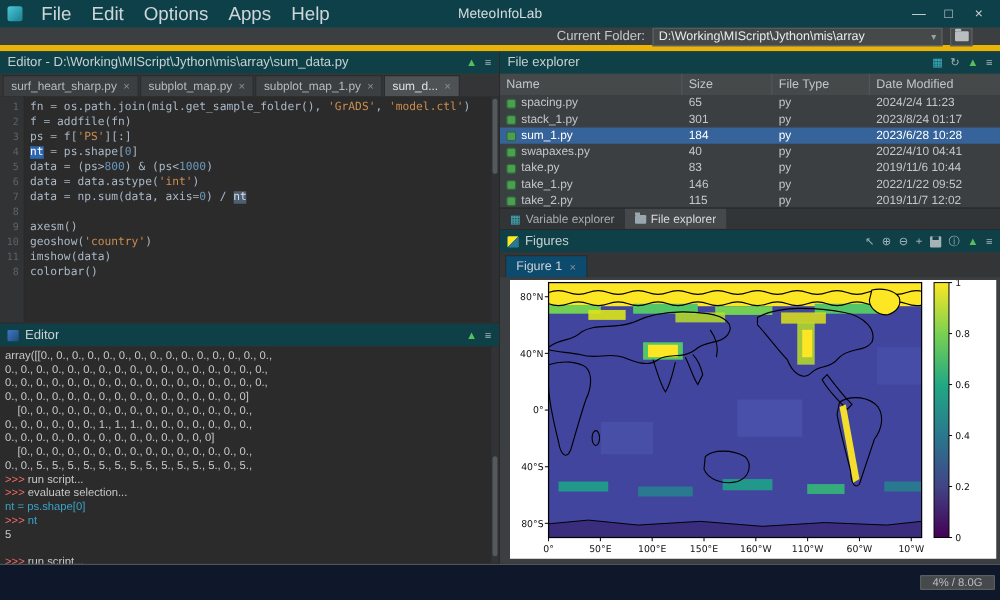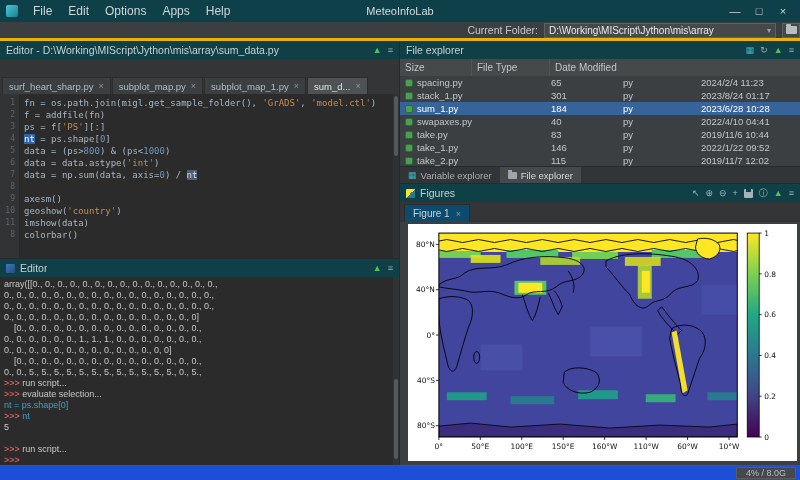--- a/index.html
+++ b/index.html
@@ -4,27 +4,27 @@
 <style>
 *{margin:0;padding:0;box-sizing:border-box}
 html,body{width:800px;height:480px;overflow:hidden}
 body{background:#3c3f41;font-family:"Liberation Sans",sans-serif;color:#bbb}
 .app{width:800px;height:480px;display:flex;flex-direction:column}
 
 
 .titlebar{height:22px;background:#0e4049;display:flex;align-items:center;padding:0 6px;position:relative;flex:none}
 .logo{width:12px;height:12px;border-radius:2px;background:linear-gradient(135deg,#49c8da,#1a7f8f);margin-right:7px;flex:none}
 .menus{display:flex;align-items:center}
-.menu-item{padding:2px 8px;font-size:12px;color:#cdd6d8;cursor:default}
+.menu-item{padding:2px 8px;font-size:15px;color:#cdd6d8;cursor:default}
 .win-title{position:absolute;left:50%;transform:translateX(-50%);font-size:11px;color:#d4dcdd}
 .win-controls{margin-left:auto;display:flex;gap:2px}
 .win-btn{width:22px;text-align:center;font-size:11px;color:#cfd8da;line-height:20px}
 
 
-.folderbar{height:19px;background:#3c3f41;border-bottom:3px solid #eab308;display:flex;align-items:center;justify-content:flex-end;padding:0 0;gap:6px;flex:none}
+.folderbar{height:19px;background:#3c3f41;border-bottom:5px solid #eab308;display:flex;align-items:center;justify-content:flex-end;padding:0 22px;gap:6px;flex:none}
 .cf-label{font-size:10.5px;color:#c3c9cb}
 .combo{width:232px;height:15px;background:#45494a;border:1px solid #5e6163;display:flex;align-items:center;padding:0 4px;font-size:10px;color:#e8eaeb;white-space:nowrap;overflow:hidden}
 .combo-arrow{margin-left:auto;font-size:8px;color:#9aa0a3}
 .browse-btn{width:18px;height:15px;background:#45494a;border:1px solid #5e6163;display:flex;align-items:center;justify-content:center}
 .folder-icon{width:11px;height:8px;background:#b9bec1;border-radius:1px;position:relative;display:inline-block}
 .folder-icon::before{content:"";position:absolute;top:-2px;left:0;width:5px;height:2px;background:#b9bec1;border-radius:1px 1px 0 0}
 
 
 .main{flex:1;display:flex;min-height:0}
 .col-left{width:400px;display:flex;flex-direction:column;border-right:1px solid #27292a;flex:none}
@@ -36,21 +36,21 @@
 .picon{font-size:9px;color:#9fb3b6;line-height:1}
 .picon.green{color:#55c05a}
 .mini-ico{width:9px;height:9px;border-radius:1px;flex:none}
 .console-ico{background:linear-gradient(135deg,#3b79c4,#244a7a)}
 .figures-ico{background:linear-gradient(135deg,#fde725 50%,#2a788e 50%)}
 .floppy-icon{width:9px;height:9px;background:#a7b1b8;position:relative;display:inline-block;border-radius:1px}
 .floppy-icon::before{content:"";position:absolute;top:0;left:2px;width:5px;height:3px;background:#0f4047}
 
 
 .editor-panel{height:218px;border-bottom:1px solid #27292a;flex:none}
-.tabsbar{height:35px;background:#333537;display:flex;align-items:flex-end;padding-left:2px;gap:1px;flex:none}
+.tabsbar{height:18px;background:#333537;display:flex;align-items:flex-end;padding-left:2px;gap:1px;flex:none}
 .etab{height:17px;background:#3c3f41;display:flex;align-items:center;padding:0 6px;gap:5px;font-size:9.5px;color:#b4bcc0;border:1px solid #2a2c2d;border-bottom:none}
 .etab.active{background:#4e5254;color:#dde2e4}
 .etab-close{font-size:9px;color:#8b9396}
 .code{flex:1;background:#2b2b2b;overflow:hidden;padding-top:3px;position:relative}
 .gutter-bg{position:absolute;left:0;top:0;bottom:0;width:20px;background:#313335;border-right:1px solid #27292a}
 .code-line{display:flex;height:12px;line-height:12px;font-family:"DejaVu Sans Mono",monospace;font-size:9px;position:relative}
 .ln{width:20px;flex:none;text-align:right;padding-right:5px;color:#606366;font-size:8px}
 .lc{white-space:pre;color:#a9b7c6;padding-left:4px}
 .seg-plain{color:#a9b7c6}
 .seg-string{color:#cc8c4f}
@@ -94,21 +94,21 @@
 .figcontent{flex:1;background:#3c3f41;padding:2px 3px 4px 8px;min-height:0;display:flex}
 .figwhite{background:#fff;flex:1;display:flex;align-items:center;justify-content:center;overflow:hidden}
 .figwhite svg{width:383px;height:231px}
 .coast{fill:none;stroke:#000;stroke-width:0.9}
 .gl{fill:#fde725;stroke:#000;stroke-width:0.9}
 .ant{fill:#3b2d7d;stroke:#000;stroke-width:0.8}
 .tick-label{font-family:"DejaVu Sans",sans-serif;font-size:7.5px;fill:#111}
 .tick{stroke:#000;stroke-width:0.8}
 
 
-.statusbar{height:15px;border-top:1px solid #515354;display:flex;align-items:center;justify-content:flex-end;padding:0 4px;background:#1d4ed8;flex:none}
+.statusbar{height:29px;border-top:1px solid #515354;display:flex;align-items:center;justify-content:flex-end;padding:0 4px;background:#0f172a;flex:none}
 .mem{font-size:9px;color:#b9bec0;background:#46494b;border:1px solid #5a5d5f;padding:0 9px;height:12px;line-height:11px;border-radius:1px}
 </style>
 </head>
 <body>
 
 <div class="app">
 
   <div class="titlebar">
     <span class="logo"></span>
     <div class="menus">
@@ -265,20 +265,21 @@
         <div class="phead">
           <span class="ptitle">File explorer</span>
           <span class="picons">
             <span class="picon grid-ico">▦</span>
             <span class="picon">↻</span>
             <span class="picon green">▲</span>
             <span class="picon">≡</span>
           </span>
         </div>
         <div class="ftable-head">
+            <div class="fcol w0">Name</div>
             <div class="fcol w1">Size</div>
             <div class="fcol w2">File Type</div>
             <div class="fcol w3">Date Modified</div>
           </div>
         <div class="ftable-body">
             <div class="frow">
               <div class="fcell w0">
                 <span class="py-icon"></span>
                 <span>spacing.py</span>
               </div>

